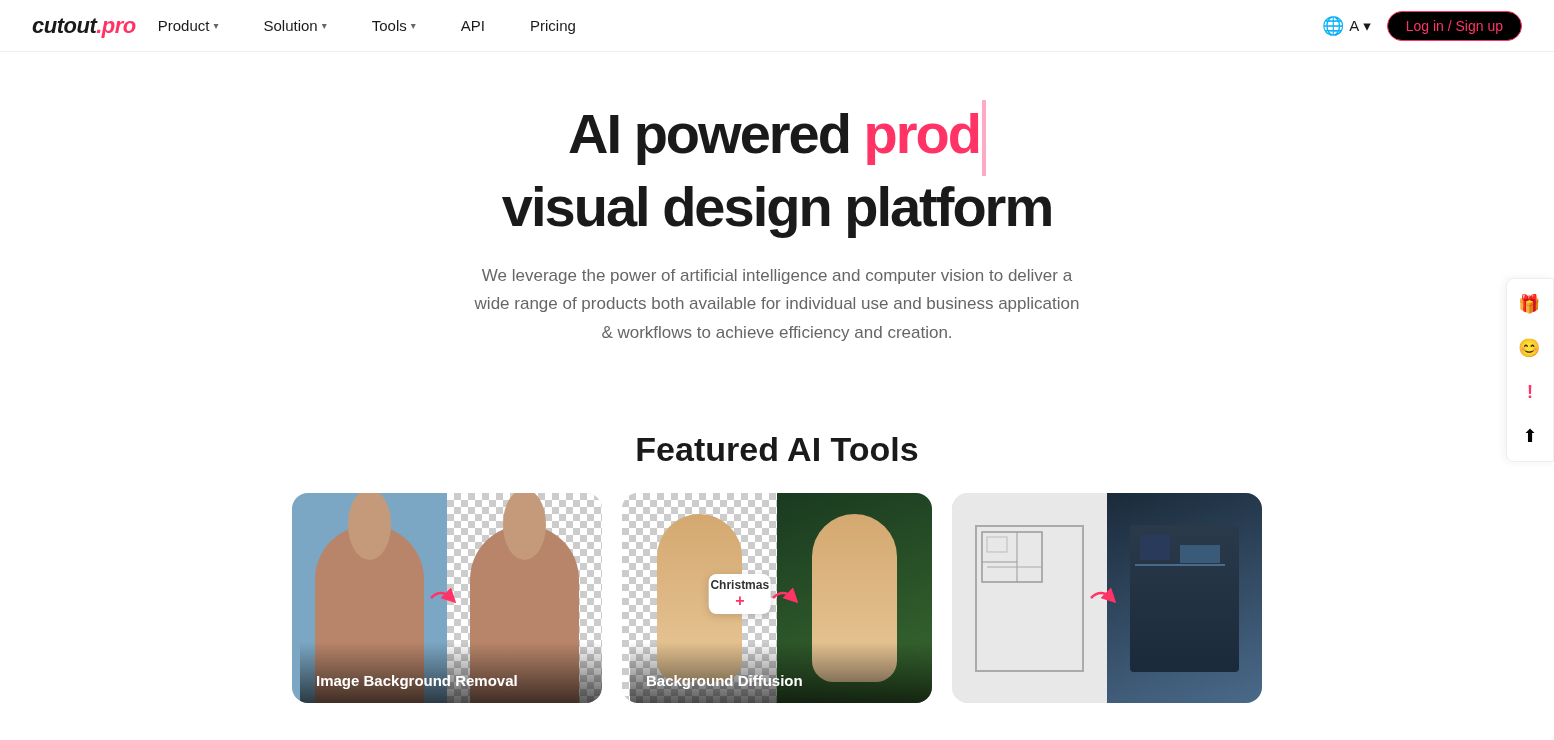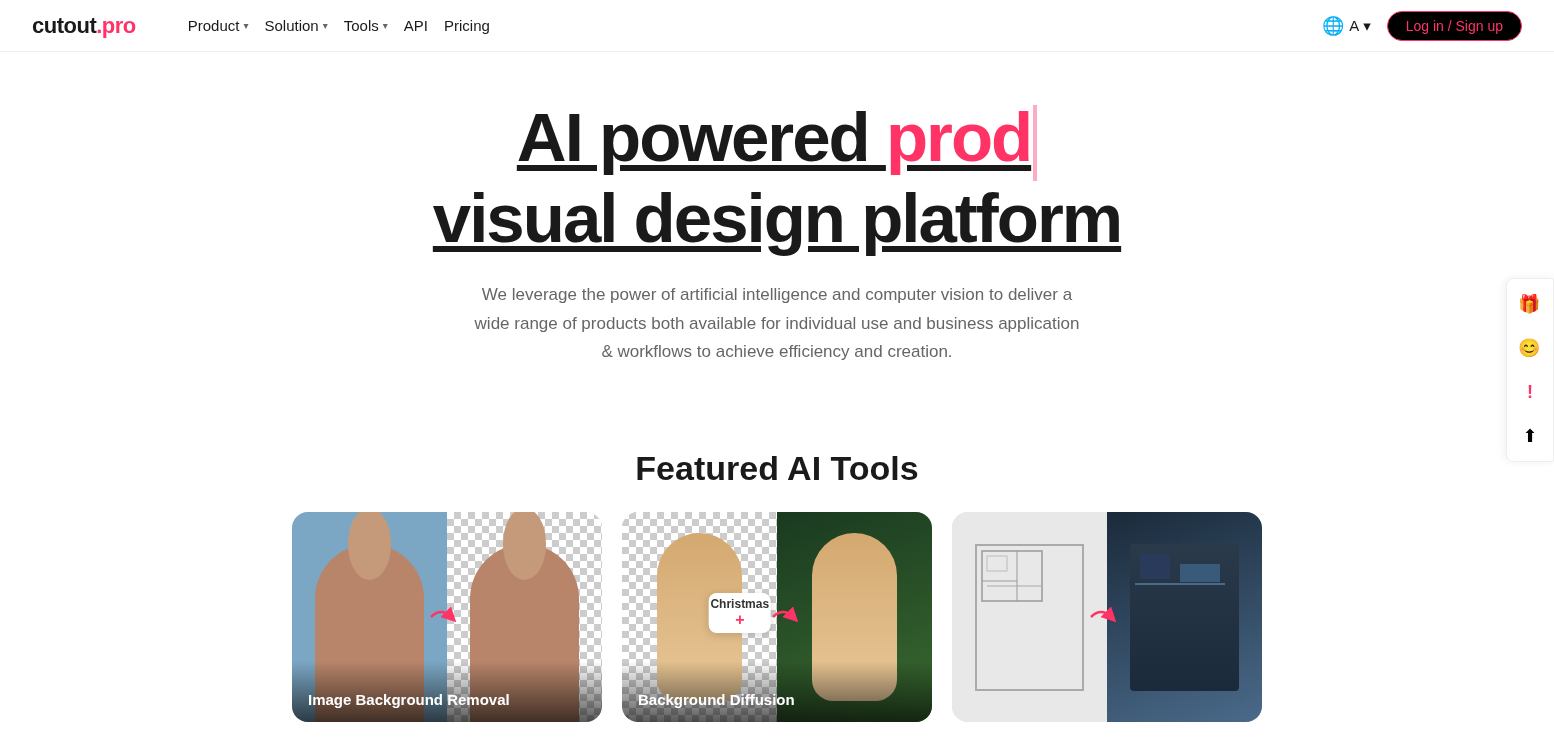--- a/index.html
+++ b/index.html
@@ -14,28 +14,29 @@
       border-bottom: 1px solid #eee;
       position: relative;
       z-index: 10;
       background: #fff;
     }
     .logo {
       font-size: 22px;
       font-weight: 700;
       color: #1a1a1a;
       letter-spacing: -0.5px;
-      margin-right: 52px;
+      margin-right: 22px;
+      font-style: italic;
     }
     .logo span { color: #1a1a1a; }
     .logo .dot { color: #ff3366; }
     .nav-links {
       display: flex;
       align-items: center;
-      gap: 16px;
+      gap: 45px;
       flex: 1;
     }
     .nav-links a {
       color: #1a1a1a;
       text-decoration: none;
       font-size: 15px;
       display: flex;
       align-items: center;
       gap: 4px;
     }
@@ -66,27 +67,26 @@
       font-weight: 500;
       cursor: pointer;
     }
 
     
     .hero {
       text-align: center;
       padding: 48px 20px 32px;
     }
     .hero-title {
-      font-size: 69px;
+      font-size: 56px;
       font-weight: 900;
       line-height: 1.1;
       color: #1a1a1a;
       letter-spacing: -2px;
       margin-bottom: 24px;
-      text-decoration: underline;
     }
     .hero-title .pink { color: #ff3366; }
     .cursor {
       display: inline-block;
       width: 4px;
       height: 76px;
       background: #ffaac5;
       vertical-align: middle;
       margin-left: 2px;
     }
@@ -121,21 +121,21 @@
       overflow: hidden;
       position: relative;
       width: 310px;
       height: 210px;
       background: #ddd;
       flex-shrink: 0;
     }
     .card-label {
       position: absolute;
       bottom: 0;
-      left: 0;
+      left: 8px;
       right: 0;
       background: linear-gradient(transparent, rgba(0,0,0,0.65));
       color: #fff;
       font-size: 15px;
       font-weight: 700;
       padding: 30px 16px 14px;
     }
 
     
     .christmas-badge {

